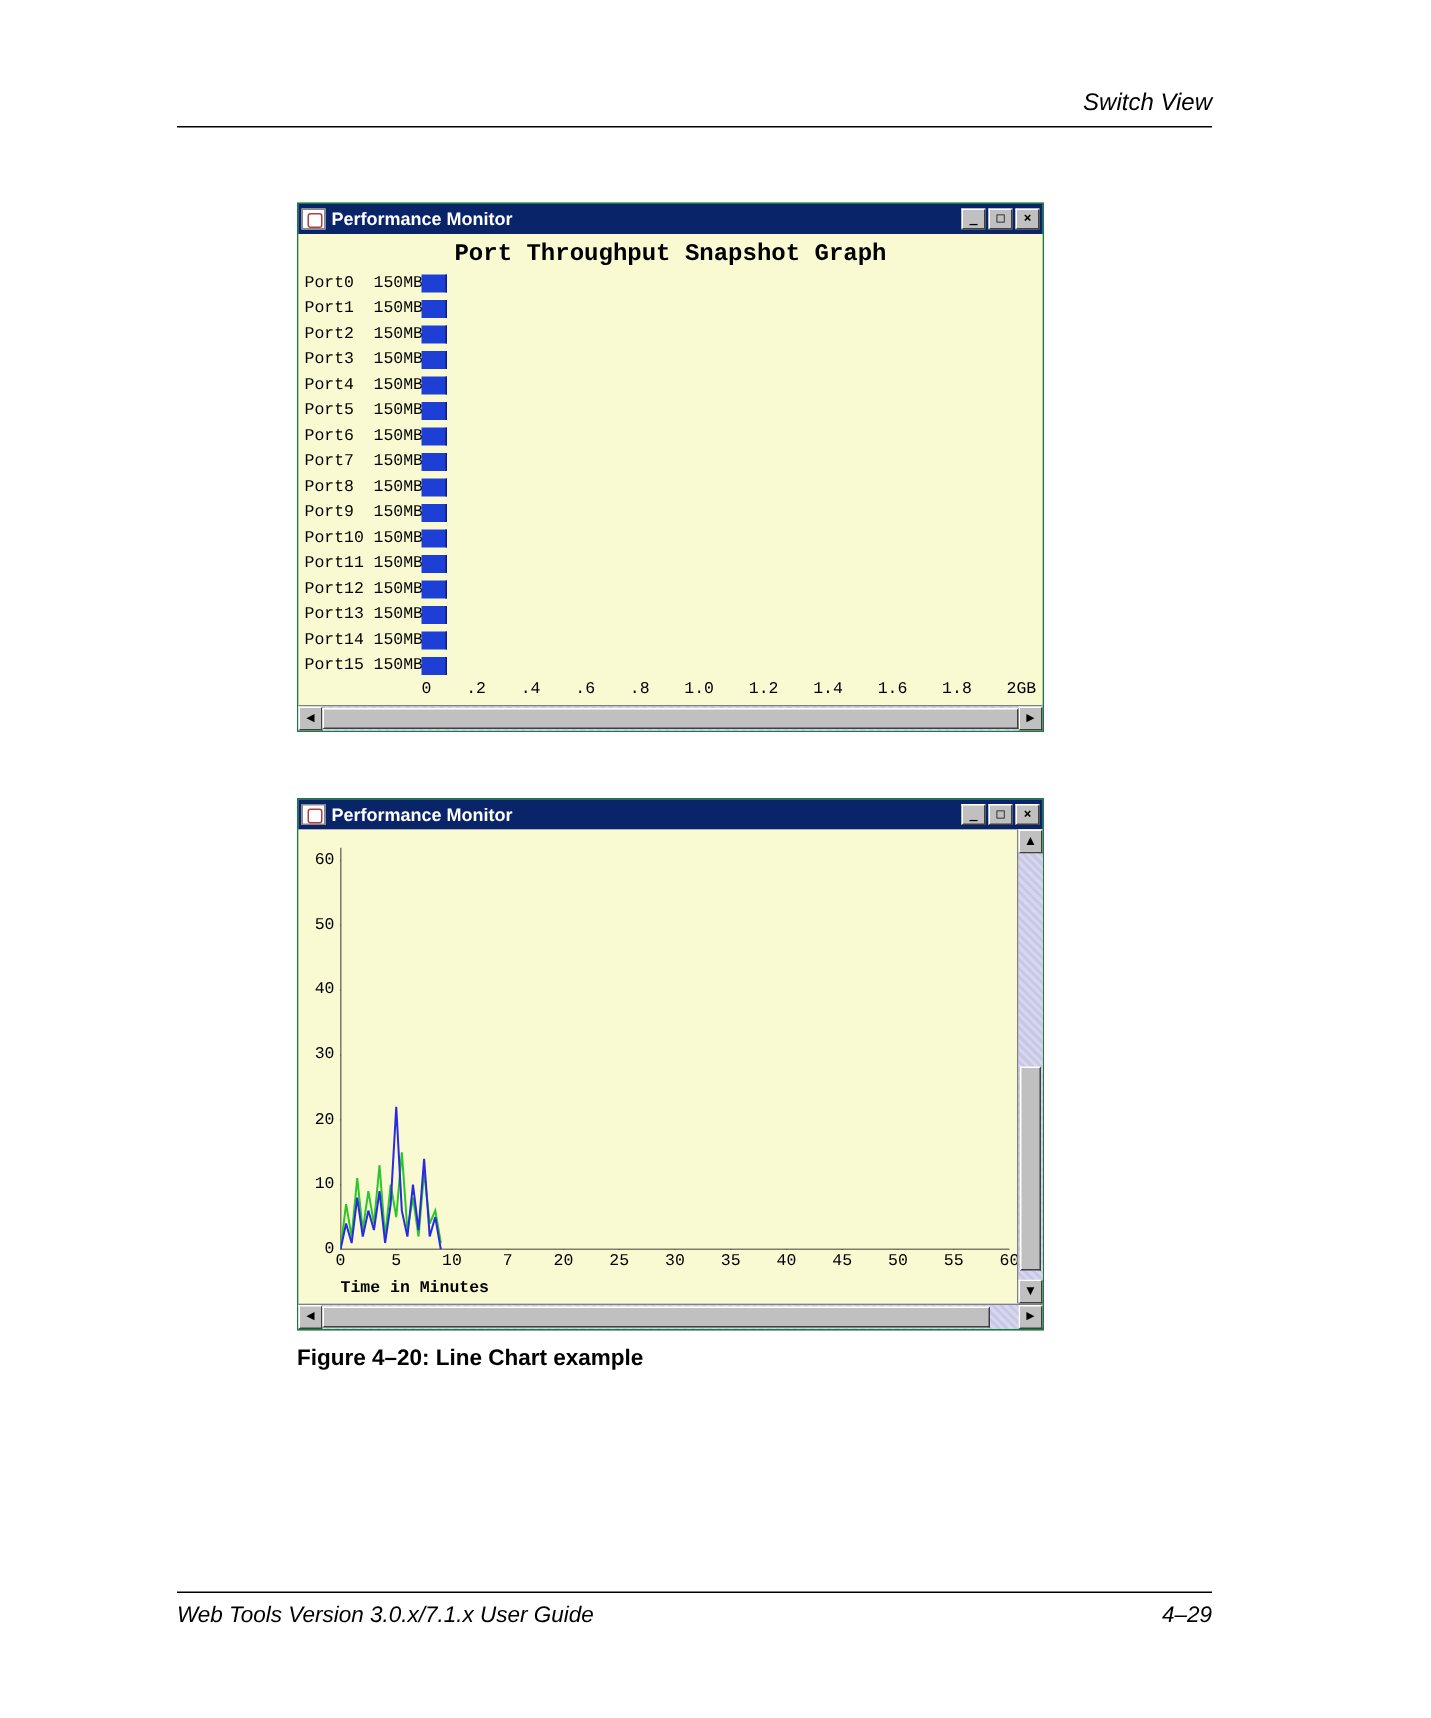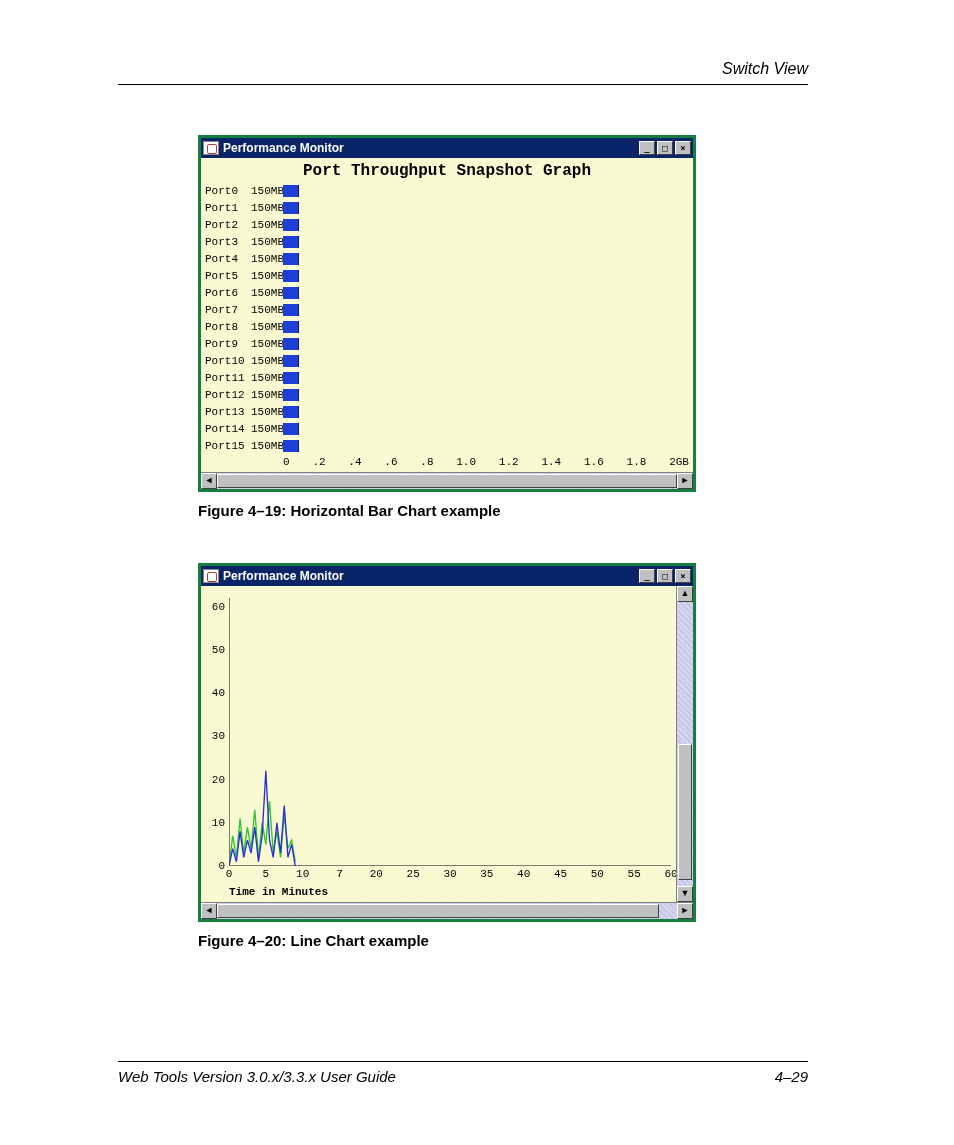--- a/index.html
+++ b/index.html
@@ -31,21 +31,21 @@
   }
   .caption {
     font-weight: bold;
     font-size: 15px;
     margin-top: 10px;
   }
 
   
   .window {
     width: 498px;
-    border: 3px solid #15803d;
+    border: 1px solid #15803d;
     background: #c0c0c0;
     box-sizing: border-box;
   }
   .titlebar {
     height: 20px;
     background: linear-gradient(#0a246a,#0a246a);
     color: #fff;
     display: flex;
     align-items: center;
     padding: 0 2px;
@@ -387,21 +387,20 @@
           </div>
       </div>
       <div class="hscroll">
         <div class="arrow">◄</div>
         <div class="track">
           <div class="thumb" style="left:0; width:100%;"></div>
         </div>
         <div class="arrow">►</div>
       </div>
     </div>
-    <div class="caption">Figure 4–19:  Horizontal Bar Chart example</div>
   </div>
 
   <div class="figure">
     <div class="window">
       <div class="titlebar">
         <span class="cup"></span>
         <span class="title">Performance Monitor</span>
         <span class="winbtn">_</span>
         <span class="winbtn">□</span>
         <span class="winbtn">×</span>
@@ -475,18 +474,18 @@
         </div>
         <div class="arrow">►</div>
       </div>
     </div>
     <div class="caption">Figure 4–20:  Line Chart example</div>
   </div>
 
   <div class="footer">
     <hr class="hr">
     <div class="footer-row">
-      <span>Web Tools Version 3.0.x/3.3.x User Guide</span>
+      <span>Web Tools Version 3.0.x/7.1.x User Guide</span>
       <span class="pn">4–29</span>
     </div>
   </div>
 
 </div>
 
 </body></html>

